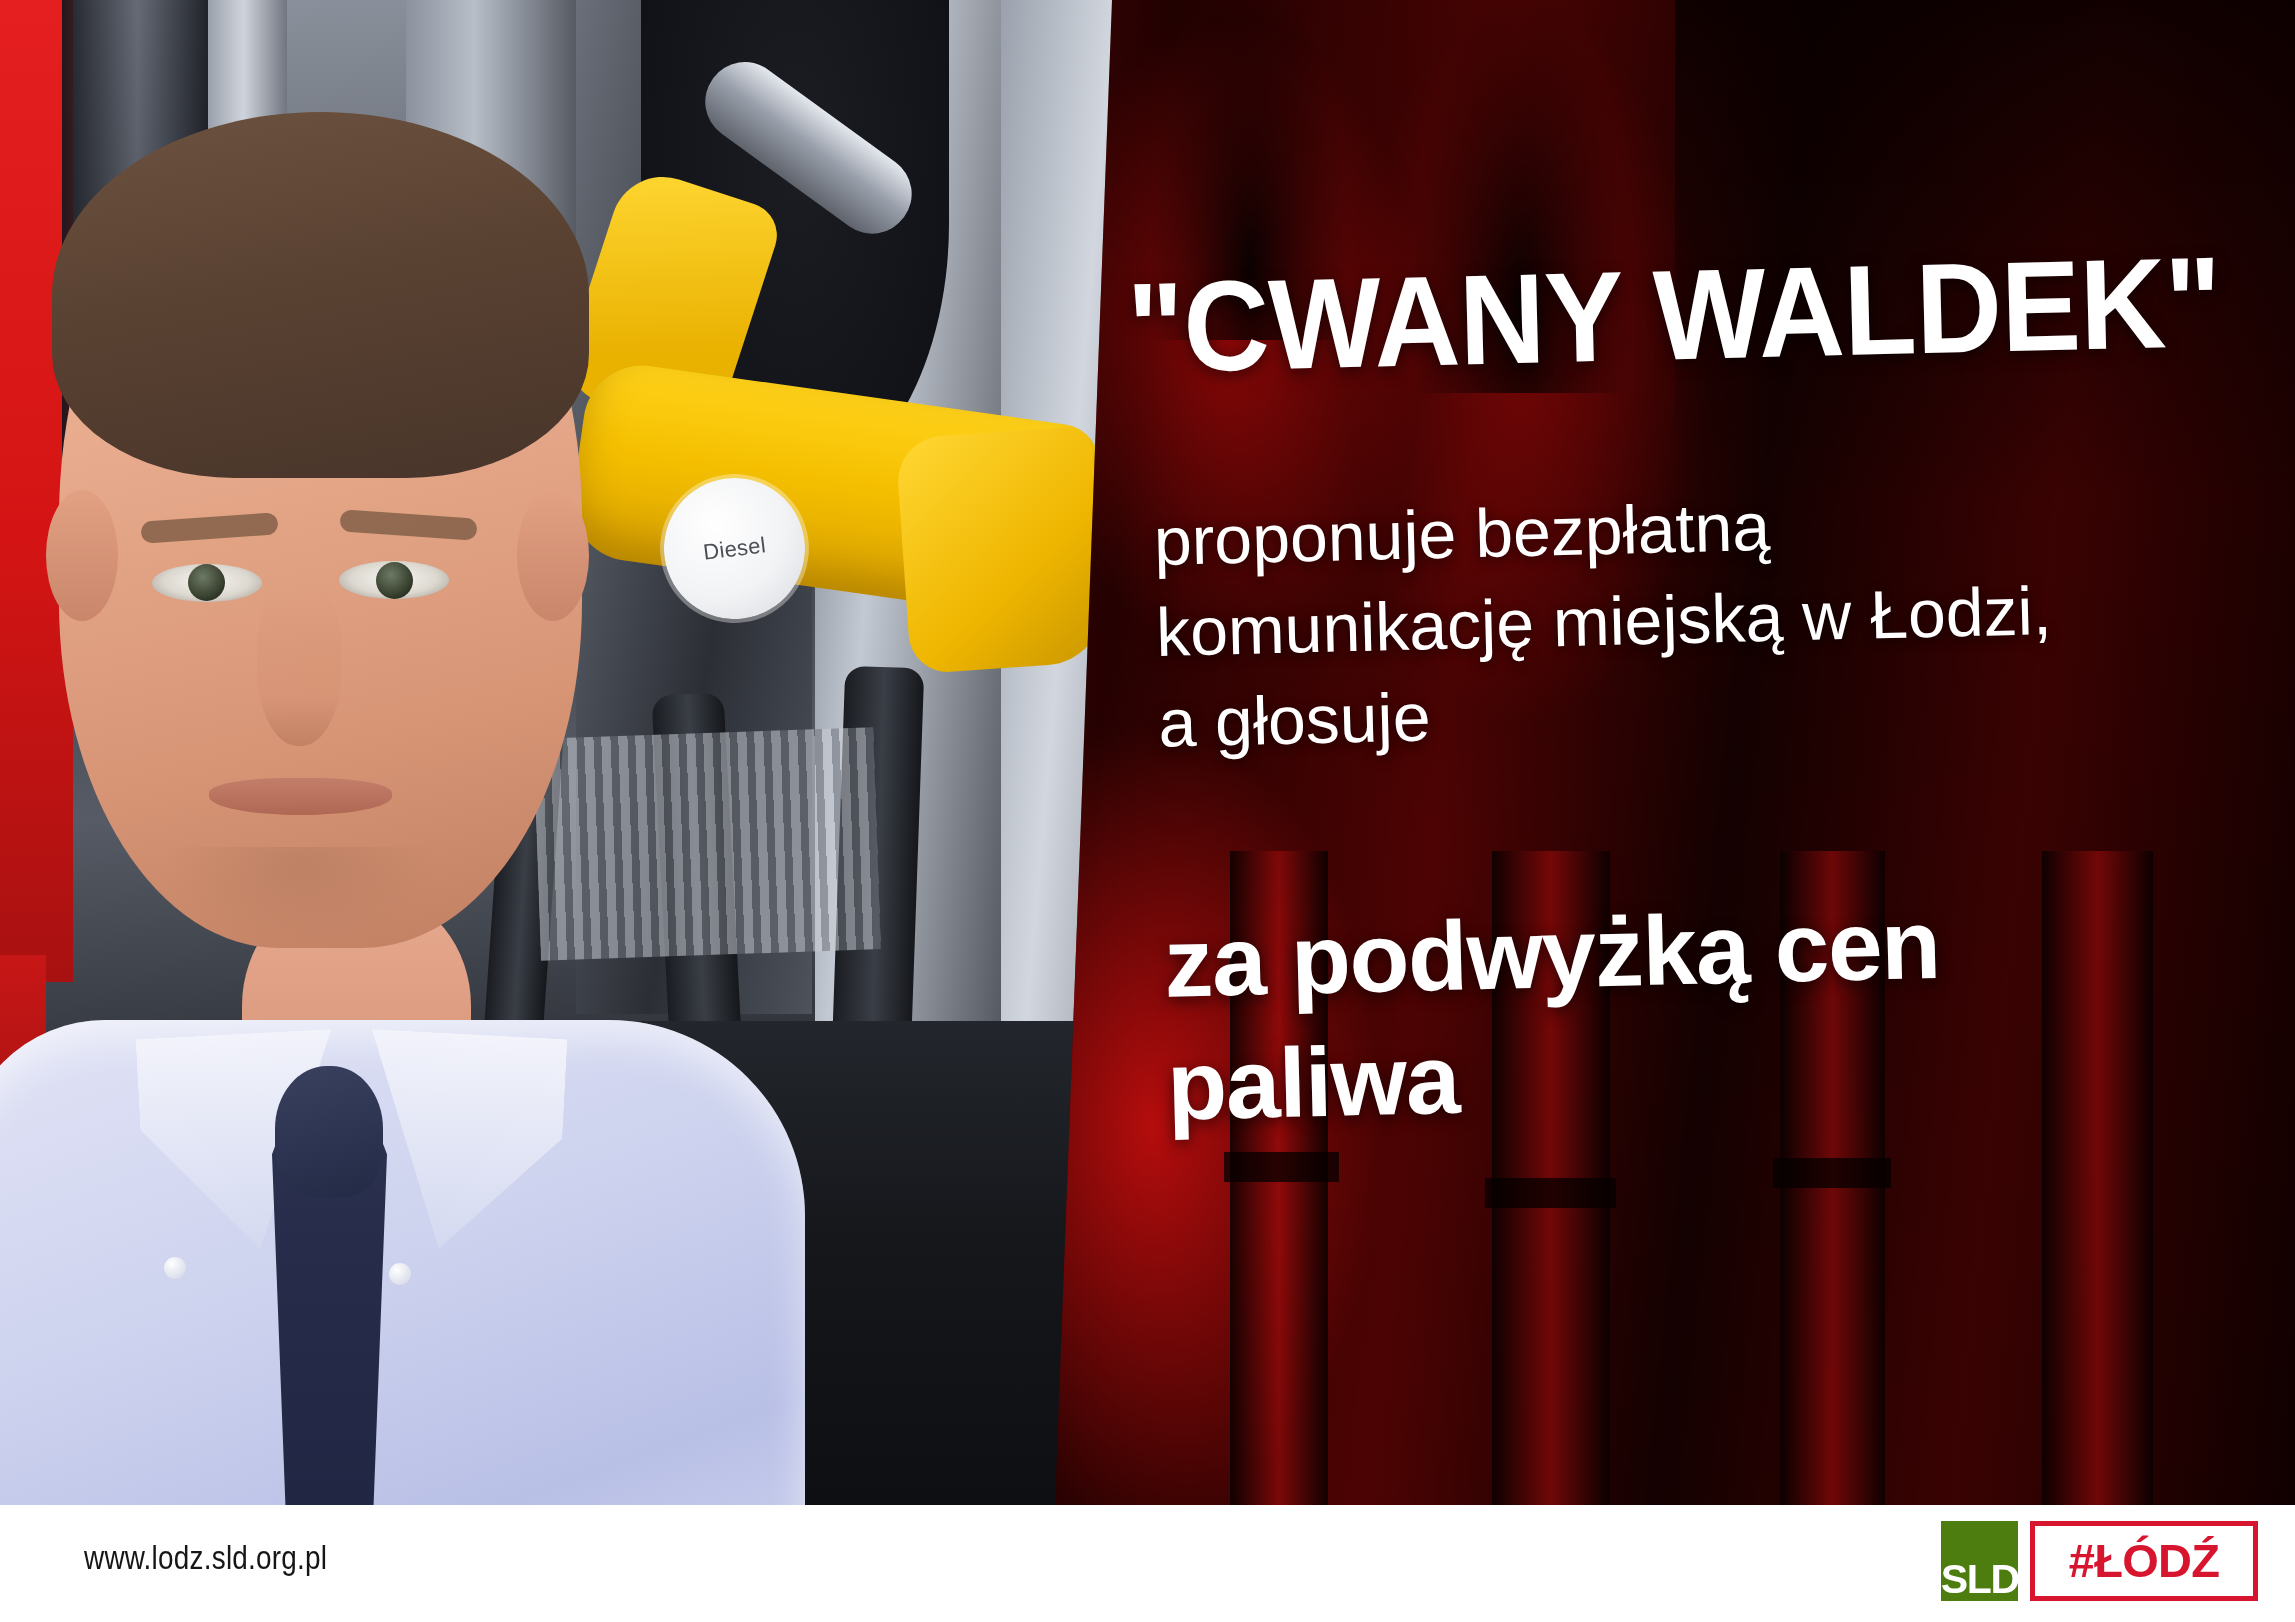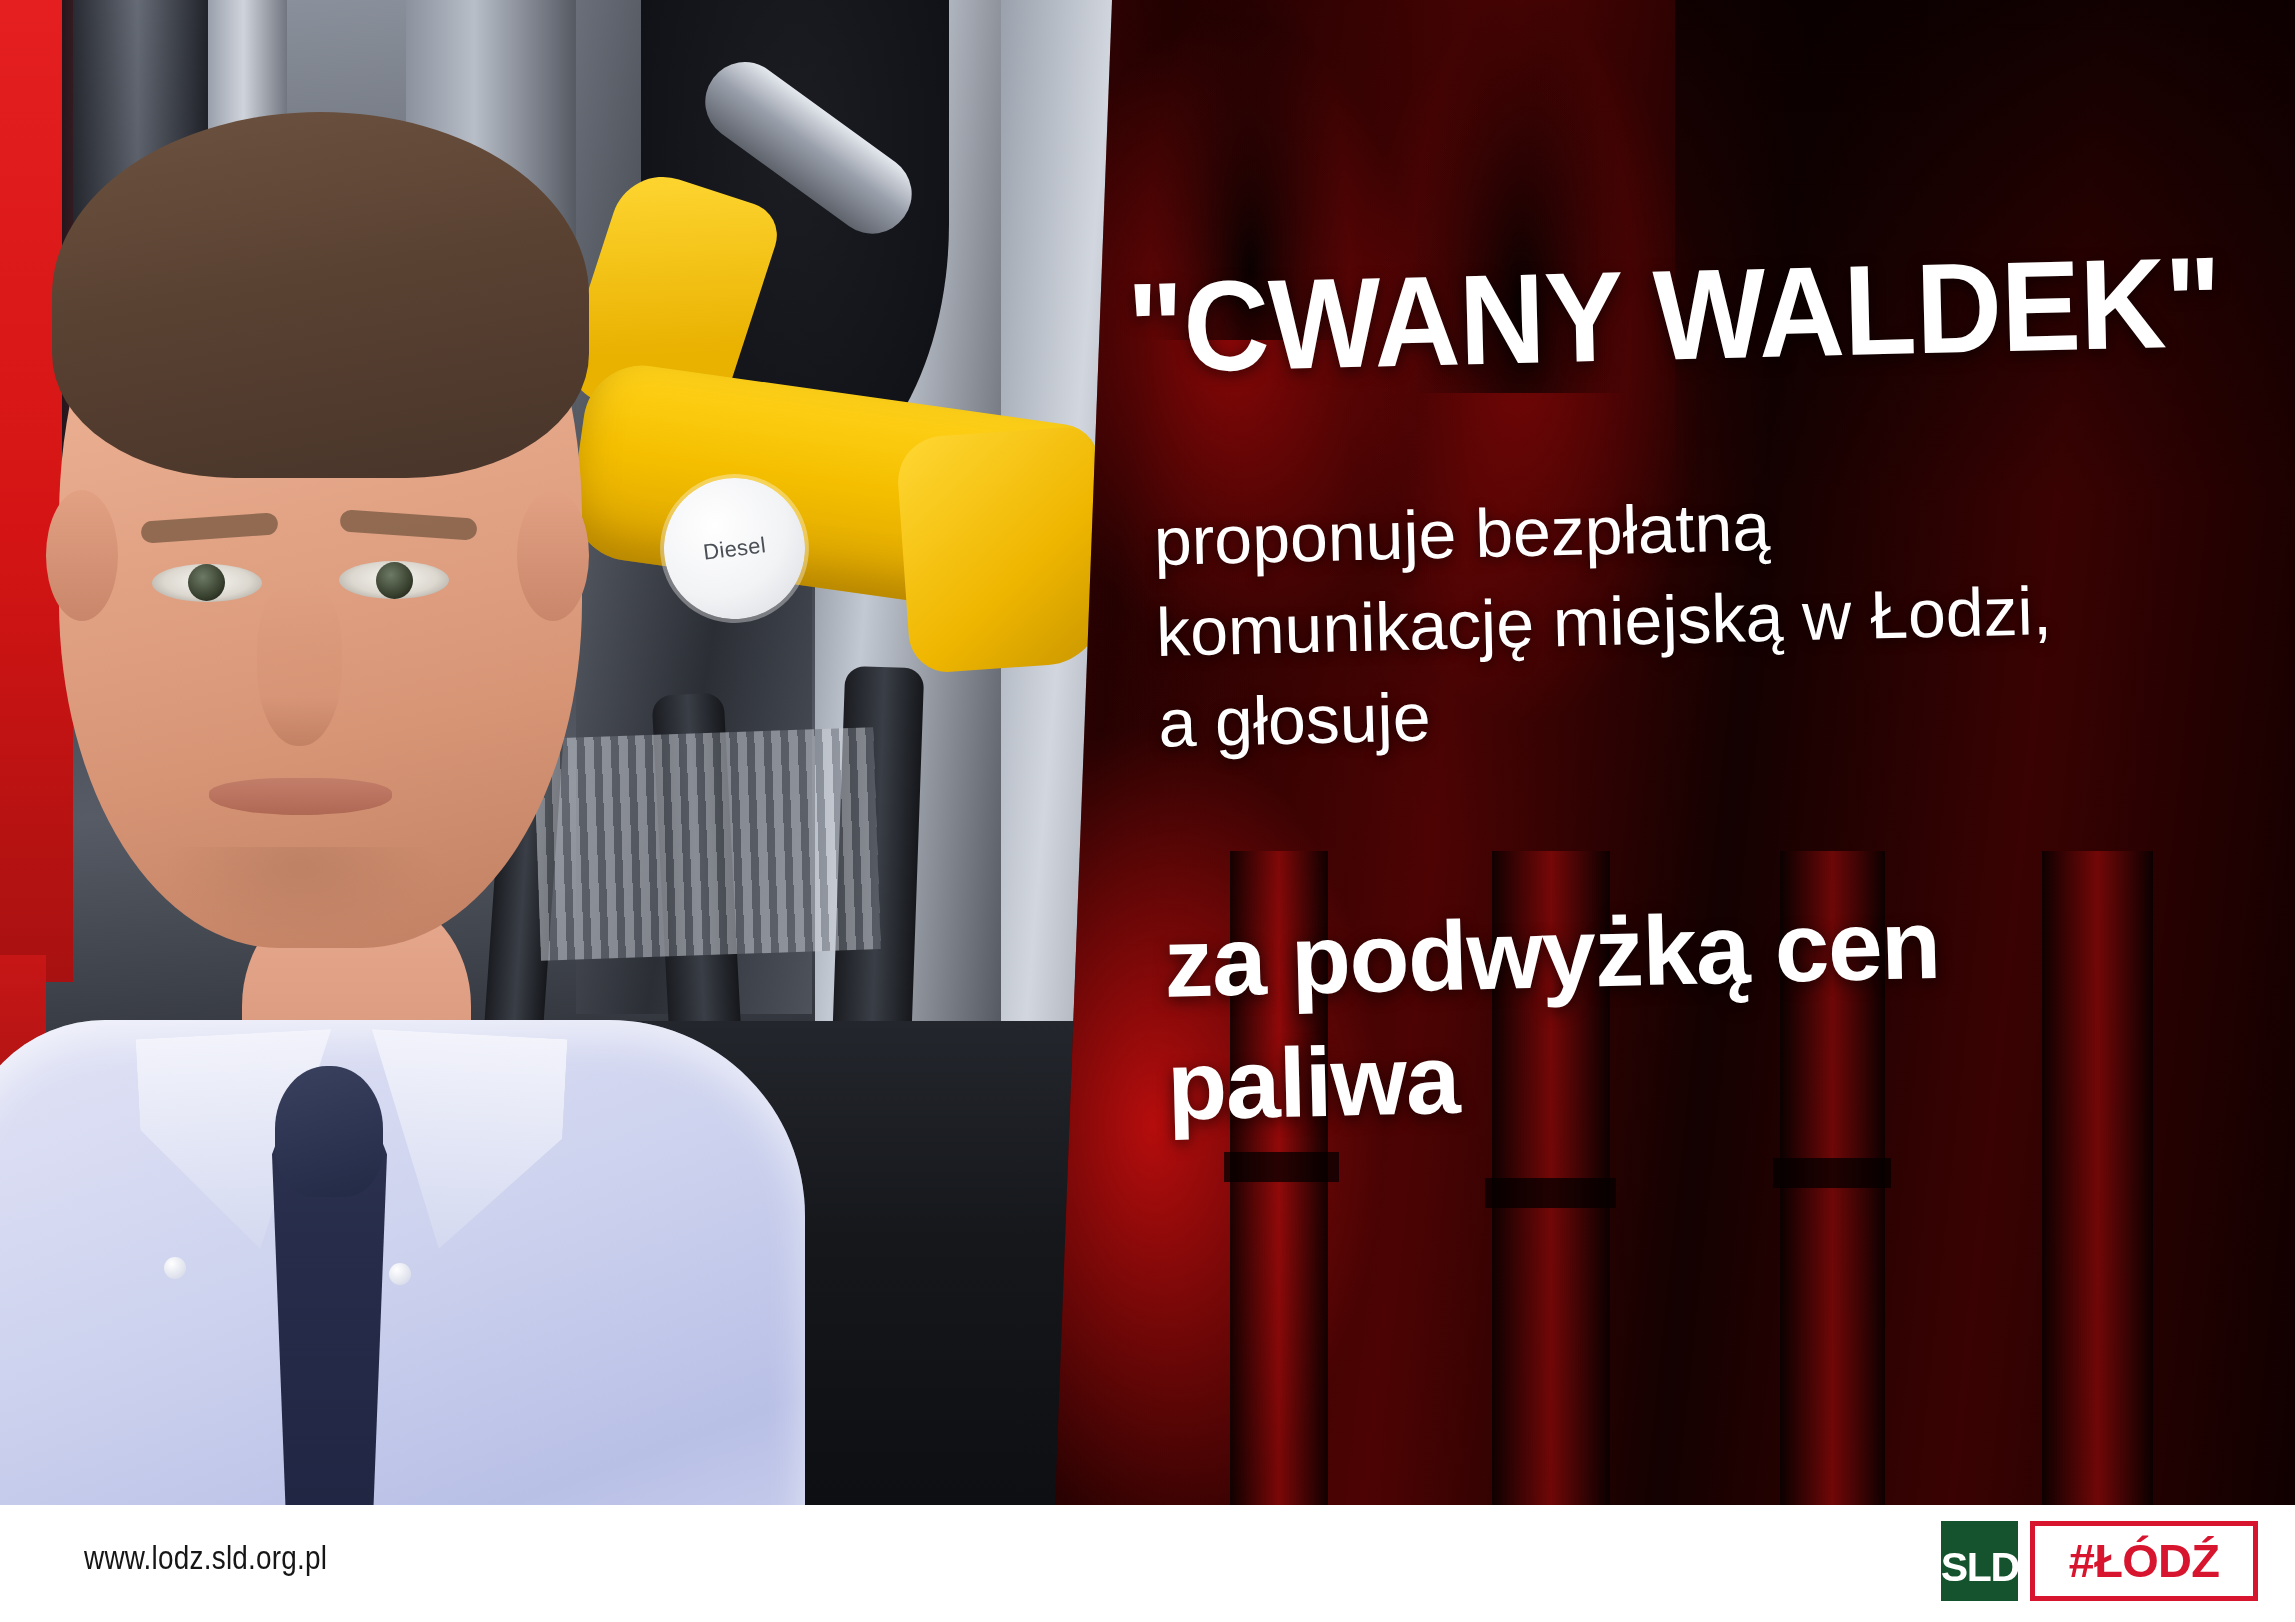--- a/index.html
+++ b/index.html
@@ -305,23 +305,23 @@
     letter-spacing: 0.3px;
     transform: scaleX(.82);
     transform-origin: left center;
   }
   .logo-group {
     position: absolute; right: 37px; top: 15.7px;
     display: flex; align-items: stretch; height: 80px;
   }
   .logo-sld {
     width: 77px; height: 80px;
-    background: #14532d;
+    background: #4d7c0f;
     display: flex; align-items: flex-end; justify-content: center;
-    padding-bottom: 14px;
+    padding-bottom: 2px;
   }
   .logo-sld span {
     font-family: "Liberation Sans", sans-serif;
     font-weight: 700;
     font-size: 41px;
     color: #ffffff;
     letter-spacing: -1.3px;
     line-height: .95;
   }
   .logo-lodz {

